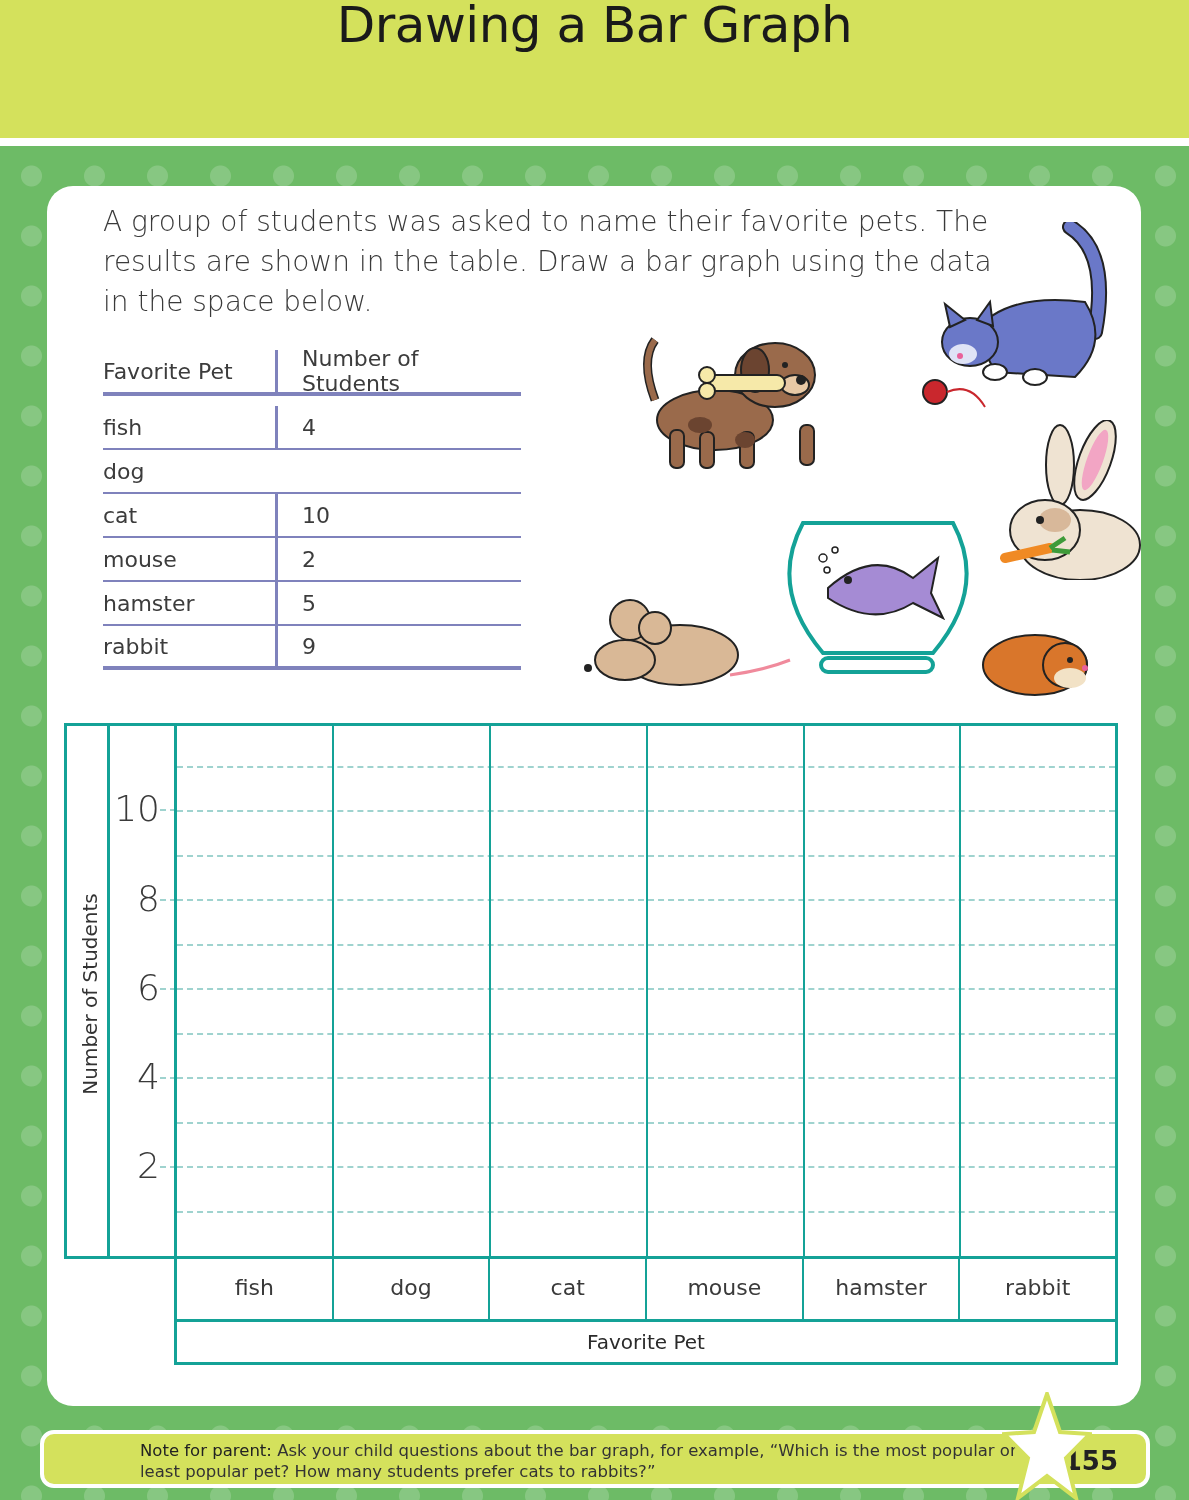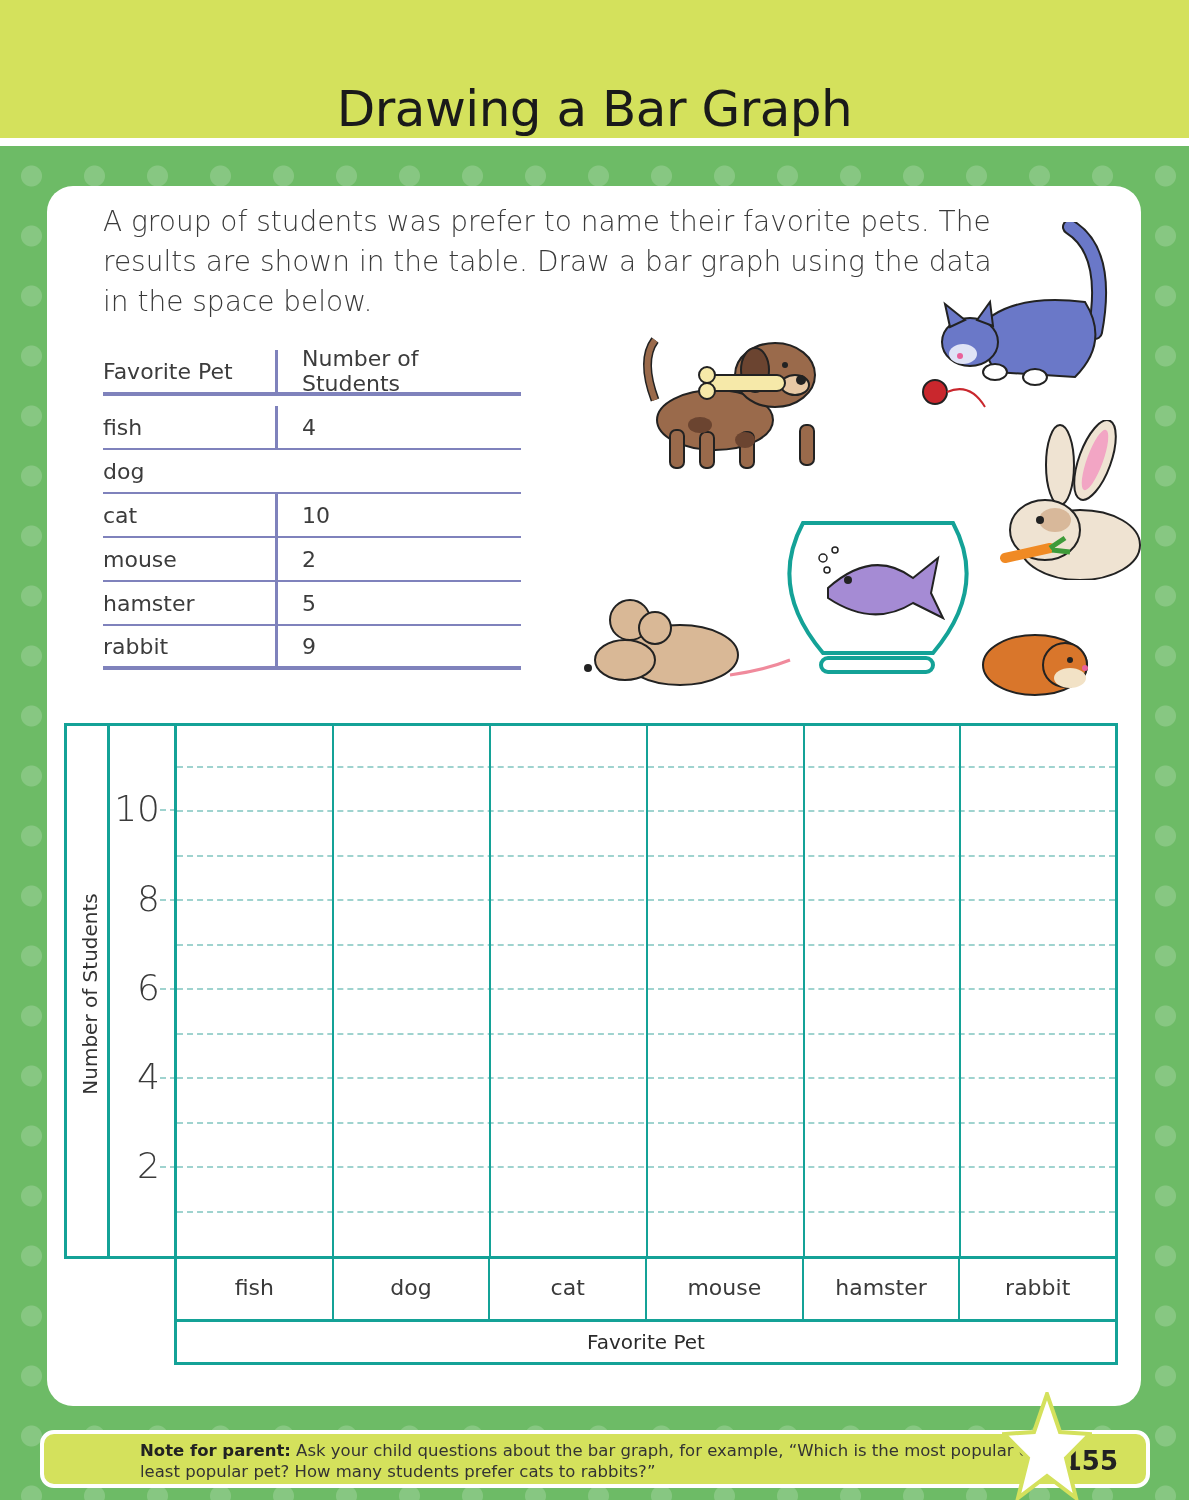--- a/index.html
+++ b/index.html
@@ -1,17 +1,17 @@
 <!DOCTYPE html>
 <html><head>
 <meta charset="utf-8">
 <style>
 *{box-sizing:border-box;margin:0;padding:0}
 body{width:1189px;height:1500px;position:relative;overflow:hidden;font-family:"DejaVu Sans",sans-serif;background:#6dbb66}
-.header{position:absolute;left:0;top:0;width:1189px;height:138px;background:#d4e15c;display:flex;align-items:flex-end;justify-content:center}
+.header{position:absolute;left:0;top:0;width:1189px;height:138px;background:#d4e15c;display:flex;align-items:flex-start;justify-content:center}
 .header h1{font-family:"DejaVu Sans",sans-serif;font-weight:400;font-size:50px;color:#1a1a1a;letter-spacing:-0.5px;margin-top:-4px}
 .sep{position:absolute;left:0;top:138px;width:1189px;height:8px;background:#fff}
 .bg{position:absolute;left:0;top:146px;width:1189px;height:1354px;background-color:#6dbb66;
  background-image:radial-gradient(circle at 50% 50%, rgba(255,255,255,0.18) 0 10px, transparent 11px);
  background-size:63px 60px}
 .card{position:absolute;left:47px;top:186px;width:1094px;height:1220px;background:#fff;border-radius:26px}
 .intro{position:absolute;left:103px;top:202px;width:900px;font-size:28px;line-height:40px;color:#3a3a3a;font-weight:300}
 .dtable{position:absolute;left:103px;top:350px;width:418px}
 .drow{display:flex;height:44px;align-items:center;border-bottom:2px solid #7f82bc;font-size:22px;color:#3c3c3c}
 .drow.head{height:46px;border-bottom:4px solid #7f82bc}
@@ -28,36 +28,36 @@
 .col{position:absolute;top:0;height:100%;border-left:2px solid #14a297}
 .gl{position:absolute;left:0;right:0;border-top:2px dashed #9fd3cf}
 .tick{position:absolute;font-size:36px;color:#3a3a3a;font-weight:300;width:60px;text-align:right}
 .ticklines{position:absolute;left:96px;width:16px;border-top:2px dashed #9fd3cf}
 .xcats{position:absolute;left:110px;top:533px;width:944px;height:66px;border:3px solid #14a297;border-top:none;display:flex}
 .xcat{flex:1;display:flex;align-items:center;justify-content:center;font-size:22px;color:#3a3a3a;border-left:2px solid #14a297}
 .xcat:first-child{border-left:none}
 .xtitle{position:absolute;left:110px;top:596px;width:944px;height:46px;border:3px solid #14a297;display:flex;align-items:center;justify-content:center;font-size:20px;color:#2a2a2a}
 .note{position:absolute;left:40px;top:1430px;width:1110px;height:58px;background:#d4e15c;border:4px solid #fff;border-radius:14px}
 .note-text{position:absolute;left:96px;top:6px;width:900px;font-size:16.5px;line-height:21px;color:#333}
-.note-text b{font-weight:700;color:#222}
+.note-text b{font-weight:400;color:#222}
 .pgnum{position:absolute;right:28px;top:12px;font-size:26px;font-weight:700;color:#222}
 .star{position:absolute;left:1002px;top:1392px;width:90px;height:108px}
 </style>
 </head>
 <body>
 
 <div class="header">
   <h1>Drawing a Bar Graph</h1>
 </div>
 <div class="sep"></div>
 <div class="bg"></div>
 
 <div class="card"></div>
 
-<p class="intro">A group of students was prefer to name their favorite pets. The results are shown in the table. Draw a bar graph using the data in the space below.</p>
+<p class="intro">A group of students was asked to name their favorite pets. The results are shown in the table. Draw a bar graph using the data in the space below.</p>
 
 <div class="dtable">
   <div class="drow head">
     <div class="dcell1">Favorite Pet</div>
     <div class="dcell2">Number of Students</div>
   </div>
   <div class="drow" style="height:54px;padding-top:10px">
     <div class="dcell1">fish</div>
     <div class="dcell2">4</div>
   </div>

